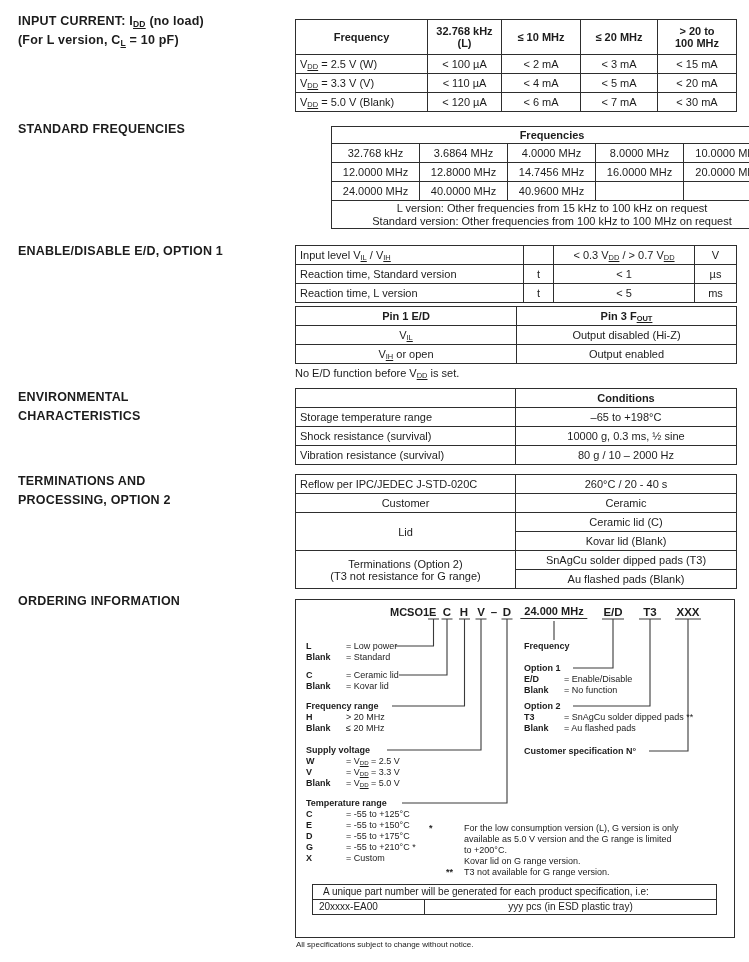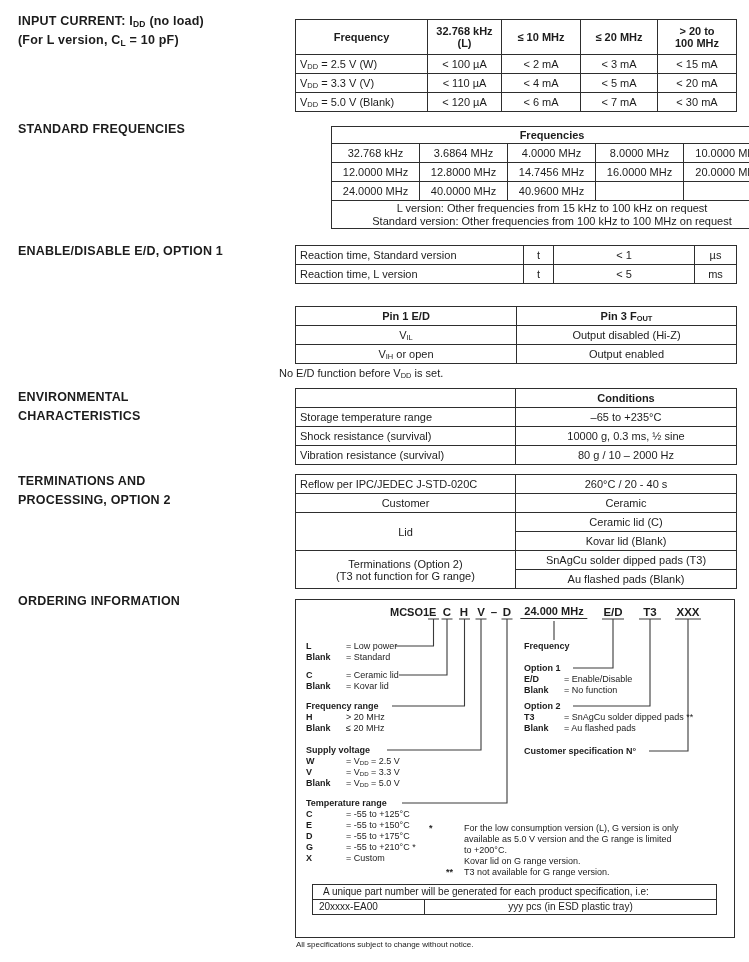--- a/index.html
+++ b/index.html
@@ -1,20 +1,20 @@
 <!DOCTYPE html>
 <html><head>
 <meta charset="utf-8">
 <style>
   html,body { margin:0; padding:0; background:#fff; }
   .page {
     position:relative; width:749px; height:962px; background:#ffffff;
     font-family:"Liberation Sans", sans-serif; color:#1c1c1c; overflow:hidden;
   }
-  sub { font-size:0.68em; line-height:0; vertical-align:-0.18em; }
+  sub { font-size:0.68em; line-height:0; vertical-align:-0.18em;text-decoration:underline; }
 
   
   .sh { position:absolute; left:18px; font-size:12.5px; font-weight:bold; letter-spacing:0.2px; white-space:nowrap; }
 
   
   table.t { position:absolute; border-collapse:collapse; table-layout:fixed; font-size:11px; color:#1c1c1c; }
   table.t td { border:1px solid #2e2e2e; padding:0 4px; height:18px; line-height:12px; text-align:center; vertical-align:middle; white-space:nowrap; overflow:hidden; }
   table.t td.l { text-align:left; }
   table.t td.b { font-weight:bold; }
   .note-line { line-height:13px; }
@@ -143,20 +143,26 @@
     </table>
 
   <table class="t" style="left:295px; top:245px; width:441px;">
     <colgroup>
         <col style="width:228px">
         <col style="width:30px">
         <col style="width:141px">
         <col style="width:42px">
       </colgroup>
     <tbody>
+        <tr>
+      <td class="l">Input level V<sub>IL</sub> / V<sub>IH</sub></td>
+      <td></td>
+      <td>&lt; 0.3 V<sub>DD</sub> / &gt; 0.7 V<sub>DD</sub></td>
+      <td>V</td>
+    </tr>
     <tr>
       <td class="l">Reaction time, Standard version</td>
       <td>t</td>
       <td>&lt; 1</td>
       <td>µs</td>
     </tr>
     <tr>
       <td class="l">Reaction time, L version</td>
       <td>t</td>
       <td>&lt; 5</td>
@@ -178,35 +184,35 @@
     <tr>
       <td>V<sub>IL</sub></td>
       <td>Output disabled (Hi-Z)</td>
     </tr>
     <tr>
       <td>V<sub>IH</sub> or open</td>
       <td>Output enabled</td>
     </tr>
   </tbody>
     </table>
-  <div class="small-note" style="left:279px; top:367px;">No E/D function before V<sub>DD</sub> is set.</div>
+  <div class="small-note" style="left:295px; top:367px;">No E/D function before V<sub>DD</sub> is set.</div>
 
   <table class="t" style="left:295px; top:388px; width:441px;">
     <colgroup>
         <col style="width:220px">
         <col style="width:221px">
       </colgroup>
     <tbody>
         <tr>
       <td></td>
       <td class="b">Conditions</td>
     </tr>
     <tr>
       <td class="l">Storage temperature range</td>
-      <td>–65 to +235°C</td>
+      <td>–65 to +198°C</td>
     </tr>
     <tr>
       <td class="l">Shock resistance (survival)</td>
       <td>10000 g, 0.3 ms, ½ sine</td>
     </tr>
     <tr>
       <td class="l">Vibration resistance (survival)</td>
       <td>80 g / 10 – 2000 Hz</td>
     </tr>
   </tbody>
@@ -229,21 +235,21 @@
     <tr>
       <td rowspan="2">Lid</td>
       <td>Ceramic lid (C)</td>
     </tr>
     <tr>
       <td>Kovar lid (Blank)</td>
     </tr>
     <tr>
       <td rowspan="2">
         <div>Terminations (Option 2)</div>
-        <div>(T3 not function for G range)</div>
+        <div>(T3 not resistance for G range)</div>
       </td>
       <td>SnAgCu solder dipped pads (T3)</td>
     </tr>
     <tr>
       <td>Au flashed pads (Blank)</td>
     </tr>
   </tbody>
     </table>
 
   <div class="obox">

